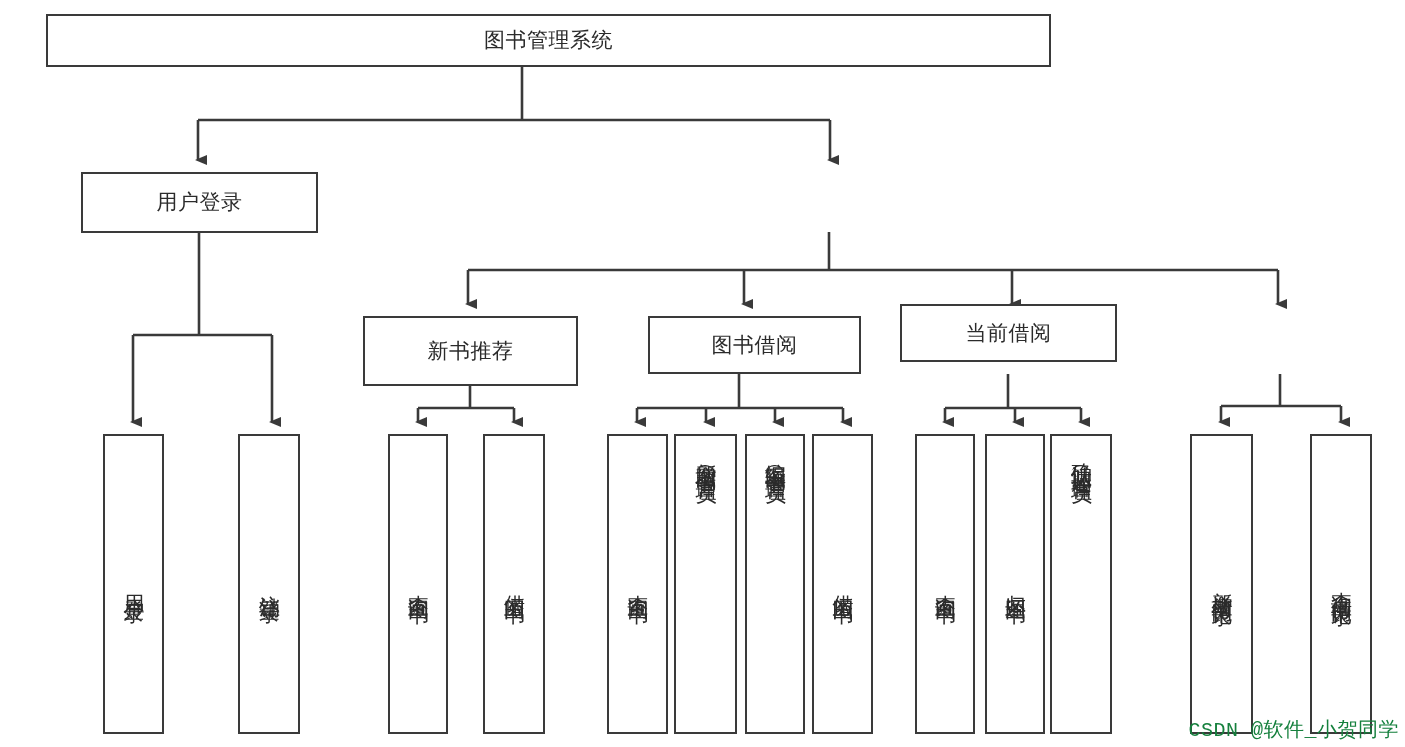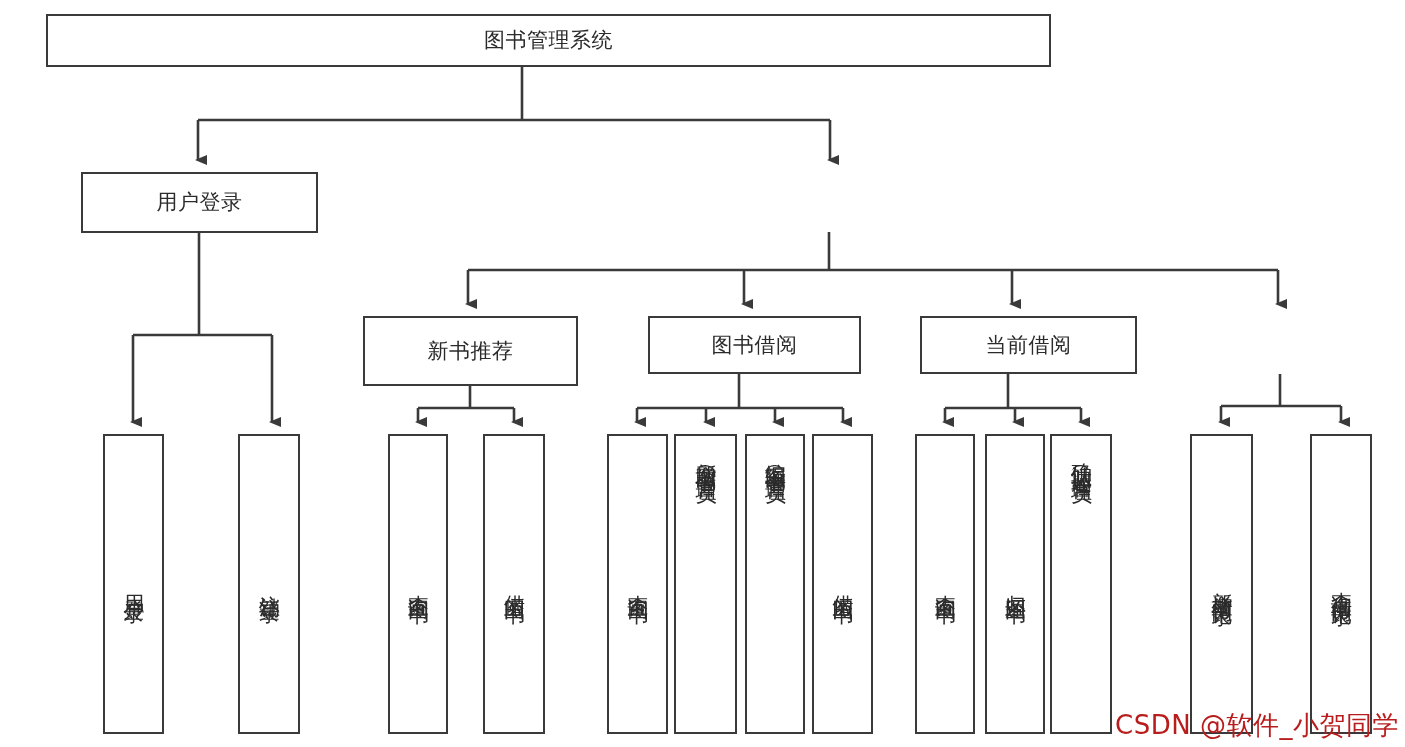--- a/index.html
+++ b/index.html
@@ -32,25 +32,26 @@
     font-size:21px;
     letter-spacing:3px;
     line-height:1.0;
     white-space:pre;
   }
   .node.leaf{align-items:flex-start;padding-top:10px;}
   .node.leaf.mid{align-items:center;padding-top:0;}
   #watermark{
     position:absolute;
     right:6px;bottom:4px;
-    font-size:26px;
-    color:#b91c1c;
+    font-size:20px;
+    color:#15803d;
     letter-spacing:0.5px;
     white-space:nowrap;
     pointer-events:none;
+    font-family:Liberation Mono, monospace;
   }
 </style>
 </head>
 <body>
 
 <div id="stage">
 
   <svg id="wires" viewBox="0 0 1405 747" xmlns="http://www.w3.org/2000/svg">
     <defs>
       <marker id="arrow" markerWidth="12" markerHeight="12" refX="5" refY="9" orient="auto" markerUnits="userSpaceOnUse">
@@ -108,21 +109,21 @@
   <div class="node" style="left:81px;top:172px;width:237px;height:61px;">
     <span class="lbl">用户登录</span>
   </div>
 
   <div class="node" style="left:363px;top:316px;width:215px;height:70px;">
     <span class="lbl">新书推荐</span>
   </div>
   <div class="node" style="left:633px;top:316px;width:213px;height:58px;margin-left:15px;">
     <span class="lbl">图书借阅</span>
   </div>
-  <div class="node" style="left:900px;top:316px;width:217px;height:58px;margin-left:20px;">
+  <div class="node" style="left:900px;top:304px;width:217px;height:58px;">
     <span class="lbl">当前借阅</span>
   </div>
 
   <div class="node leaf mid" style="left:103px;top:434px;width:61px;height:300px;">
     <span class="lbl">用户登录</span>
   </div>
   <div class="node leaf mid" style="left:238px;top:434px;width:62px;height:300px;">
     <span class="lbl">注销登录</span>
   </div>
   <div class="node leaf mid" style="left:388px;top:434px;width:60px;height:300px;">

